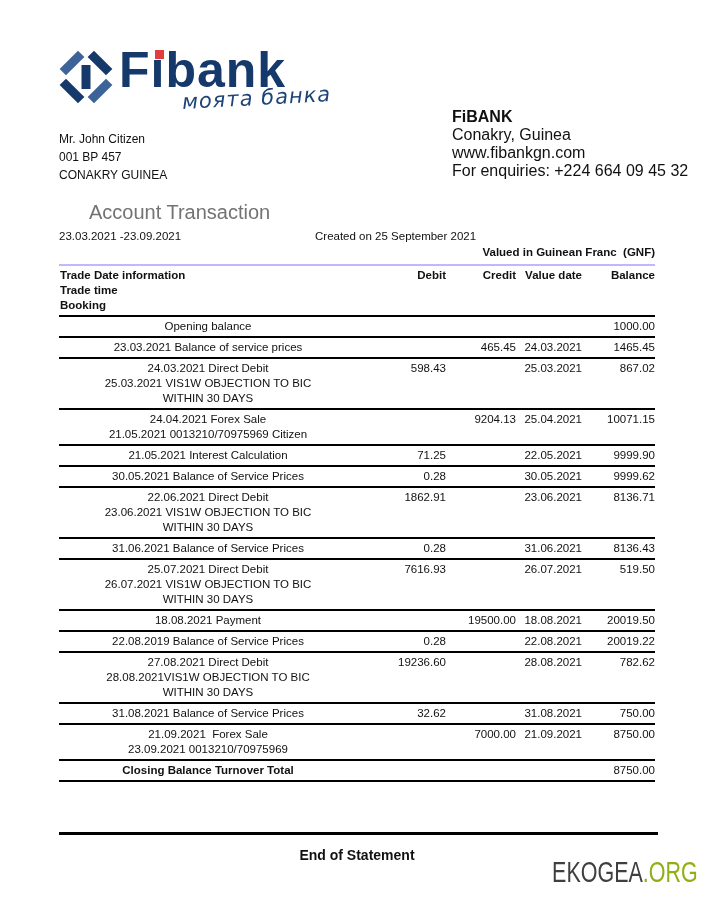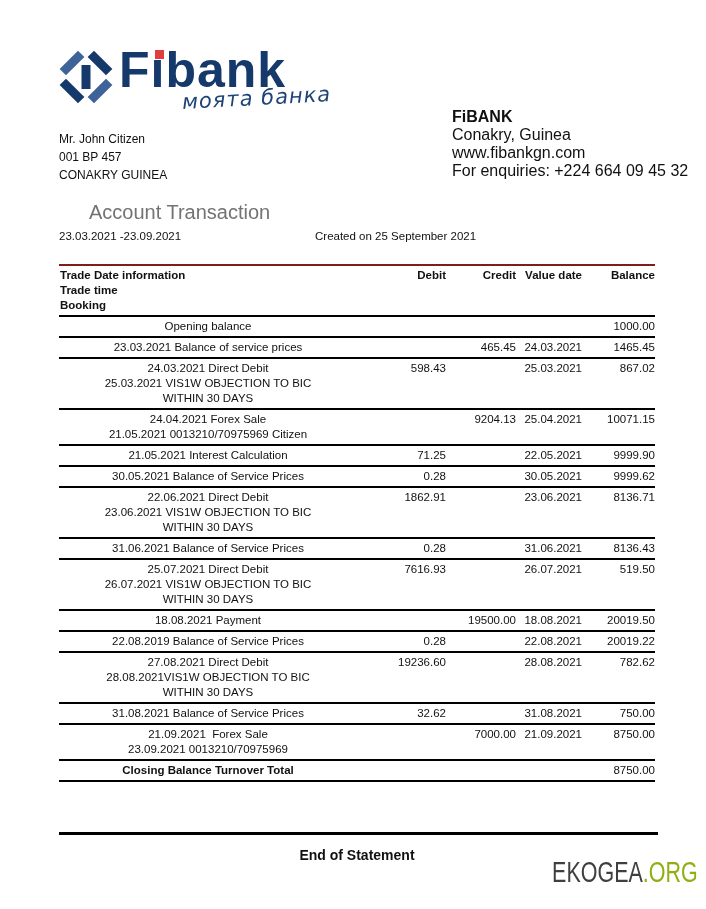--- a/index.html
+++ b/index.html
@@ -26,21 +26,21 @@
   .bank .bank-name{font-weight:bold;}
 
   
   .title{position:absolute;left:58px;top:201px;font-size:20px;color:#737373;margin-left:31px;}
   .period-row{position:absolute;left:59px;top:230px;width:596px;font-size:11.5px;}
   .created{position:absolute;left:256px;top:0;}
   .gnf{position:absolute;left:59px;top:246px;width:596px;text-align:right;
     font-weight:bold;font-size:11.5px;}
 
   
-  .table{position:absolute;left:59px;top:264px;width:596px;border-top:2px solid #7f1d1d;font-size:11.5px;}
+  .table{position:absolute;left:59px;top:264px;width:596px;border-top:2px solid #c4b5fd;font-size:11.5px;}
   .t-row,.t-head{display:grid;grid-template-columns:1fr 90px 70px 66px 73px;
     border-bottom:2px solid #000;padding:2px 0 2px 0;line-height:15px;}
   .t-head{font-weight:bold;}
   .t-head .h-num{text-align:right;align-self:start;}
   .c-desc{padding-left:1px;}
   .c-num{text-align:right;}
   .t-row.bold .c-desc{font-weight:bold;}
 
   
   .footer-rule{position:absolute;left:59px;top:832px;width:599px;height:3px;background:#000;}
@@ -81,20 +81,21 @@
     <div>Conakry, Guinea</div>
     <div>www.fibankgn.com</div>
     <div>For enquiries: +224 664 09 45 32</div>
   </div>
 
   <div class="title">Account Transaction</div>
   <div class="period-row">
     <span>23.03.2021 -23.09.2021</span>
     <span class="created">Created on 25 September 2021</span>
   </div>
+  <div class="gnf ws">Valued in Guinean Franc  (GNF)</div>
 
   <div class="table">
     <div class="t-head">
       <div class="c-desc">
         <div>Trade Date information</div>
         <div>Trade time</div>
         <div>Booking</div>
       </div>
       <div class="h-num">Debit</div>
       <div class="h-num">Credit</div>

